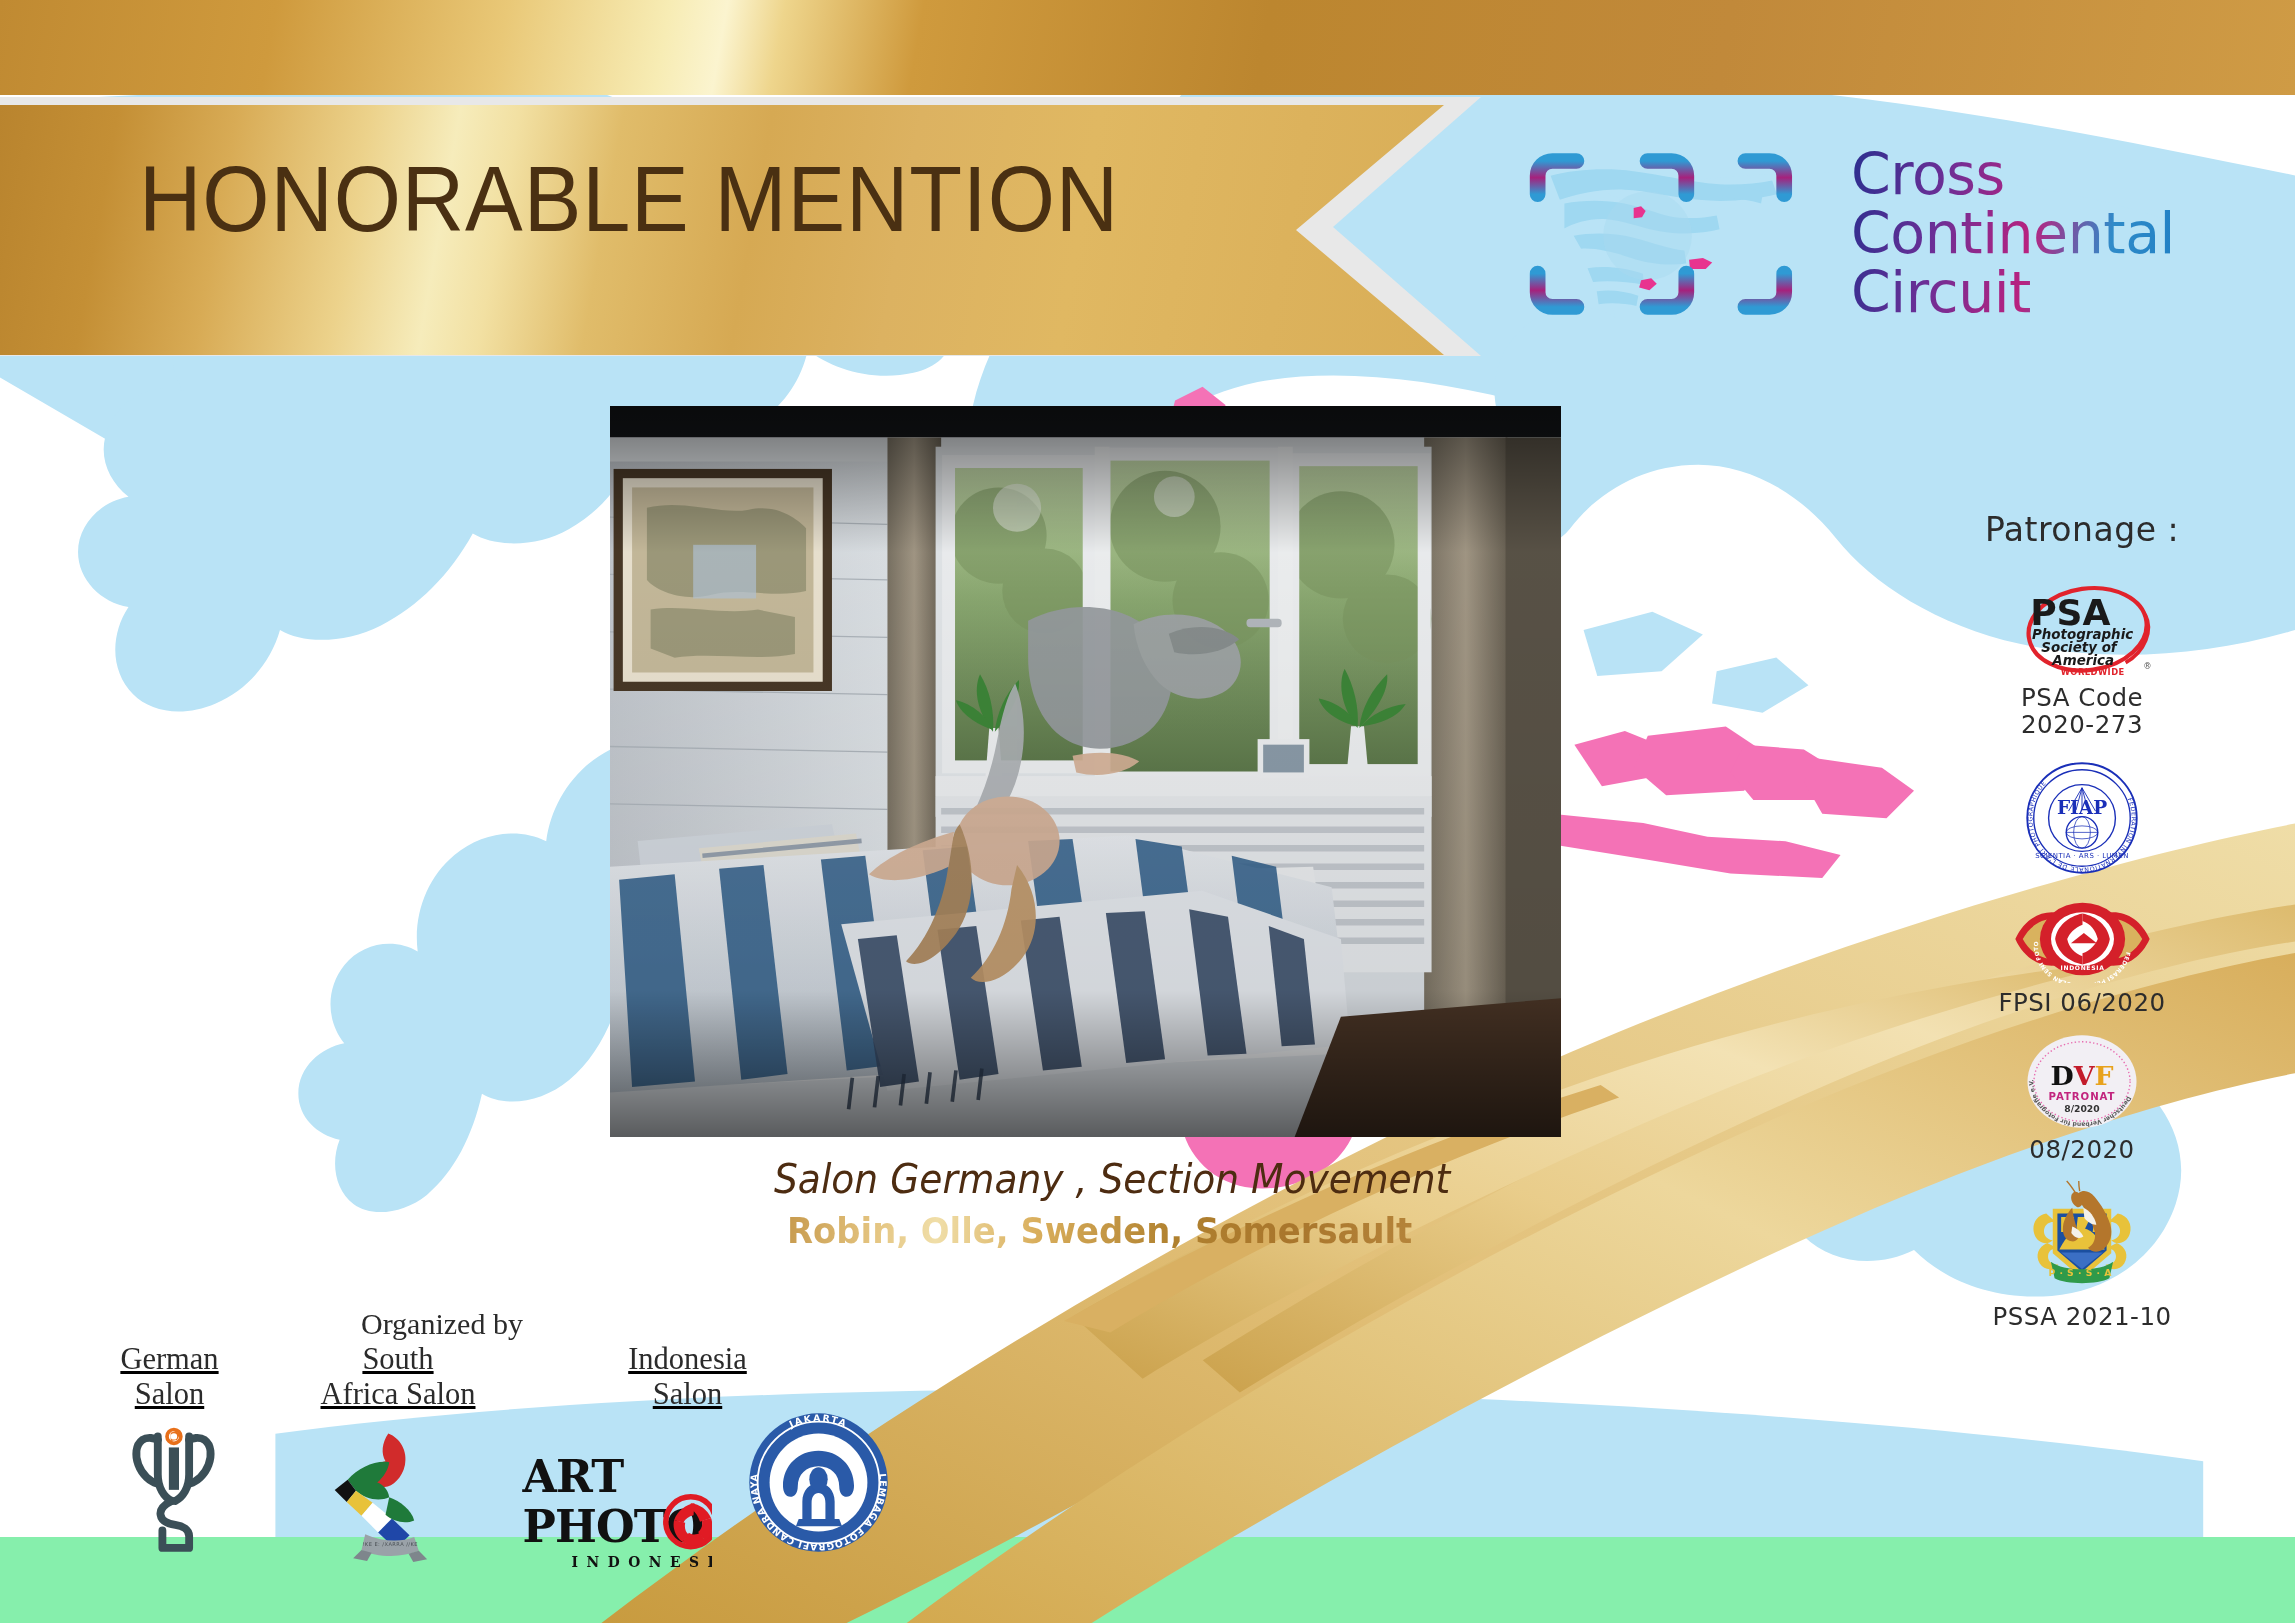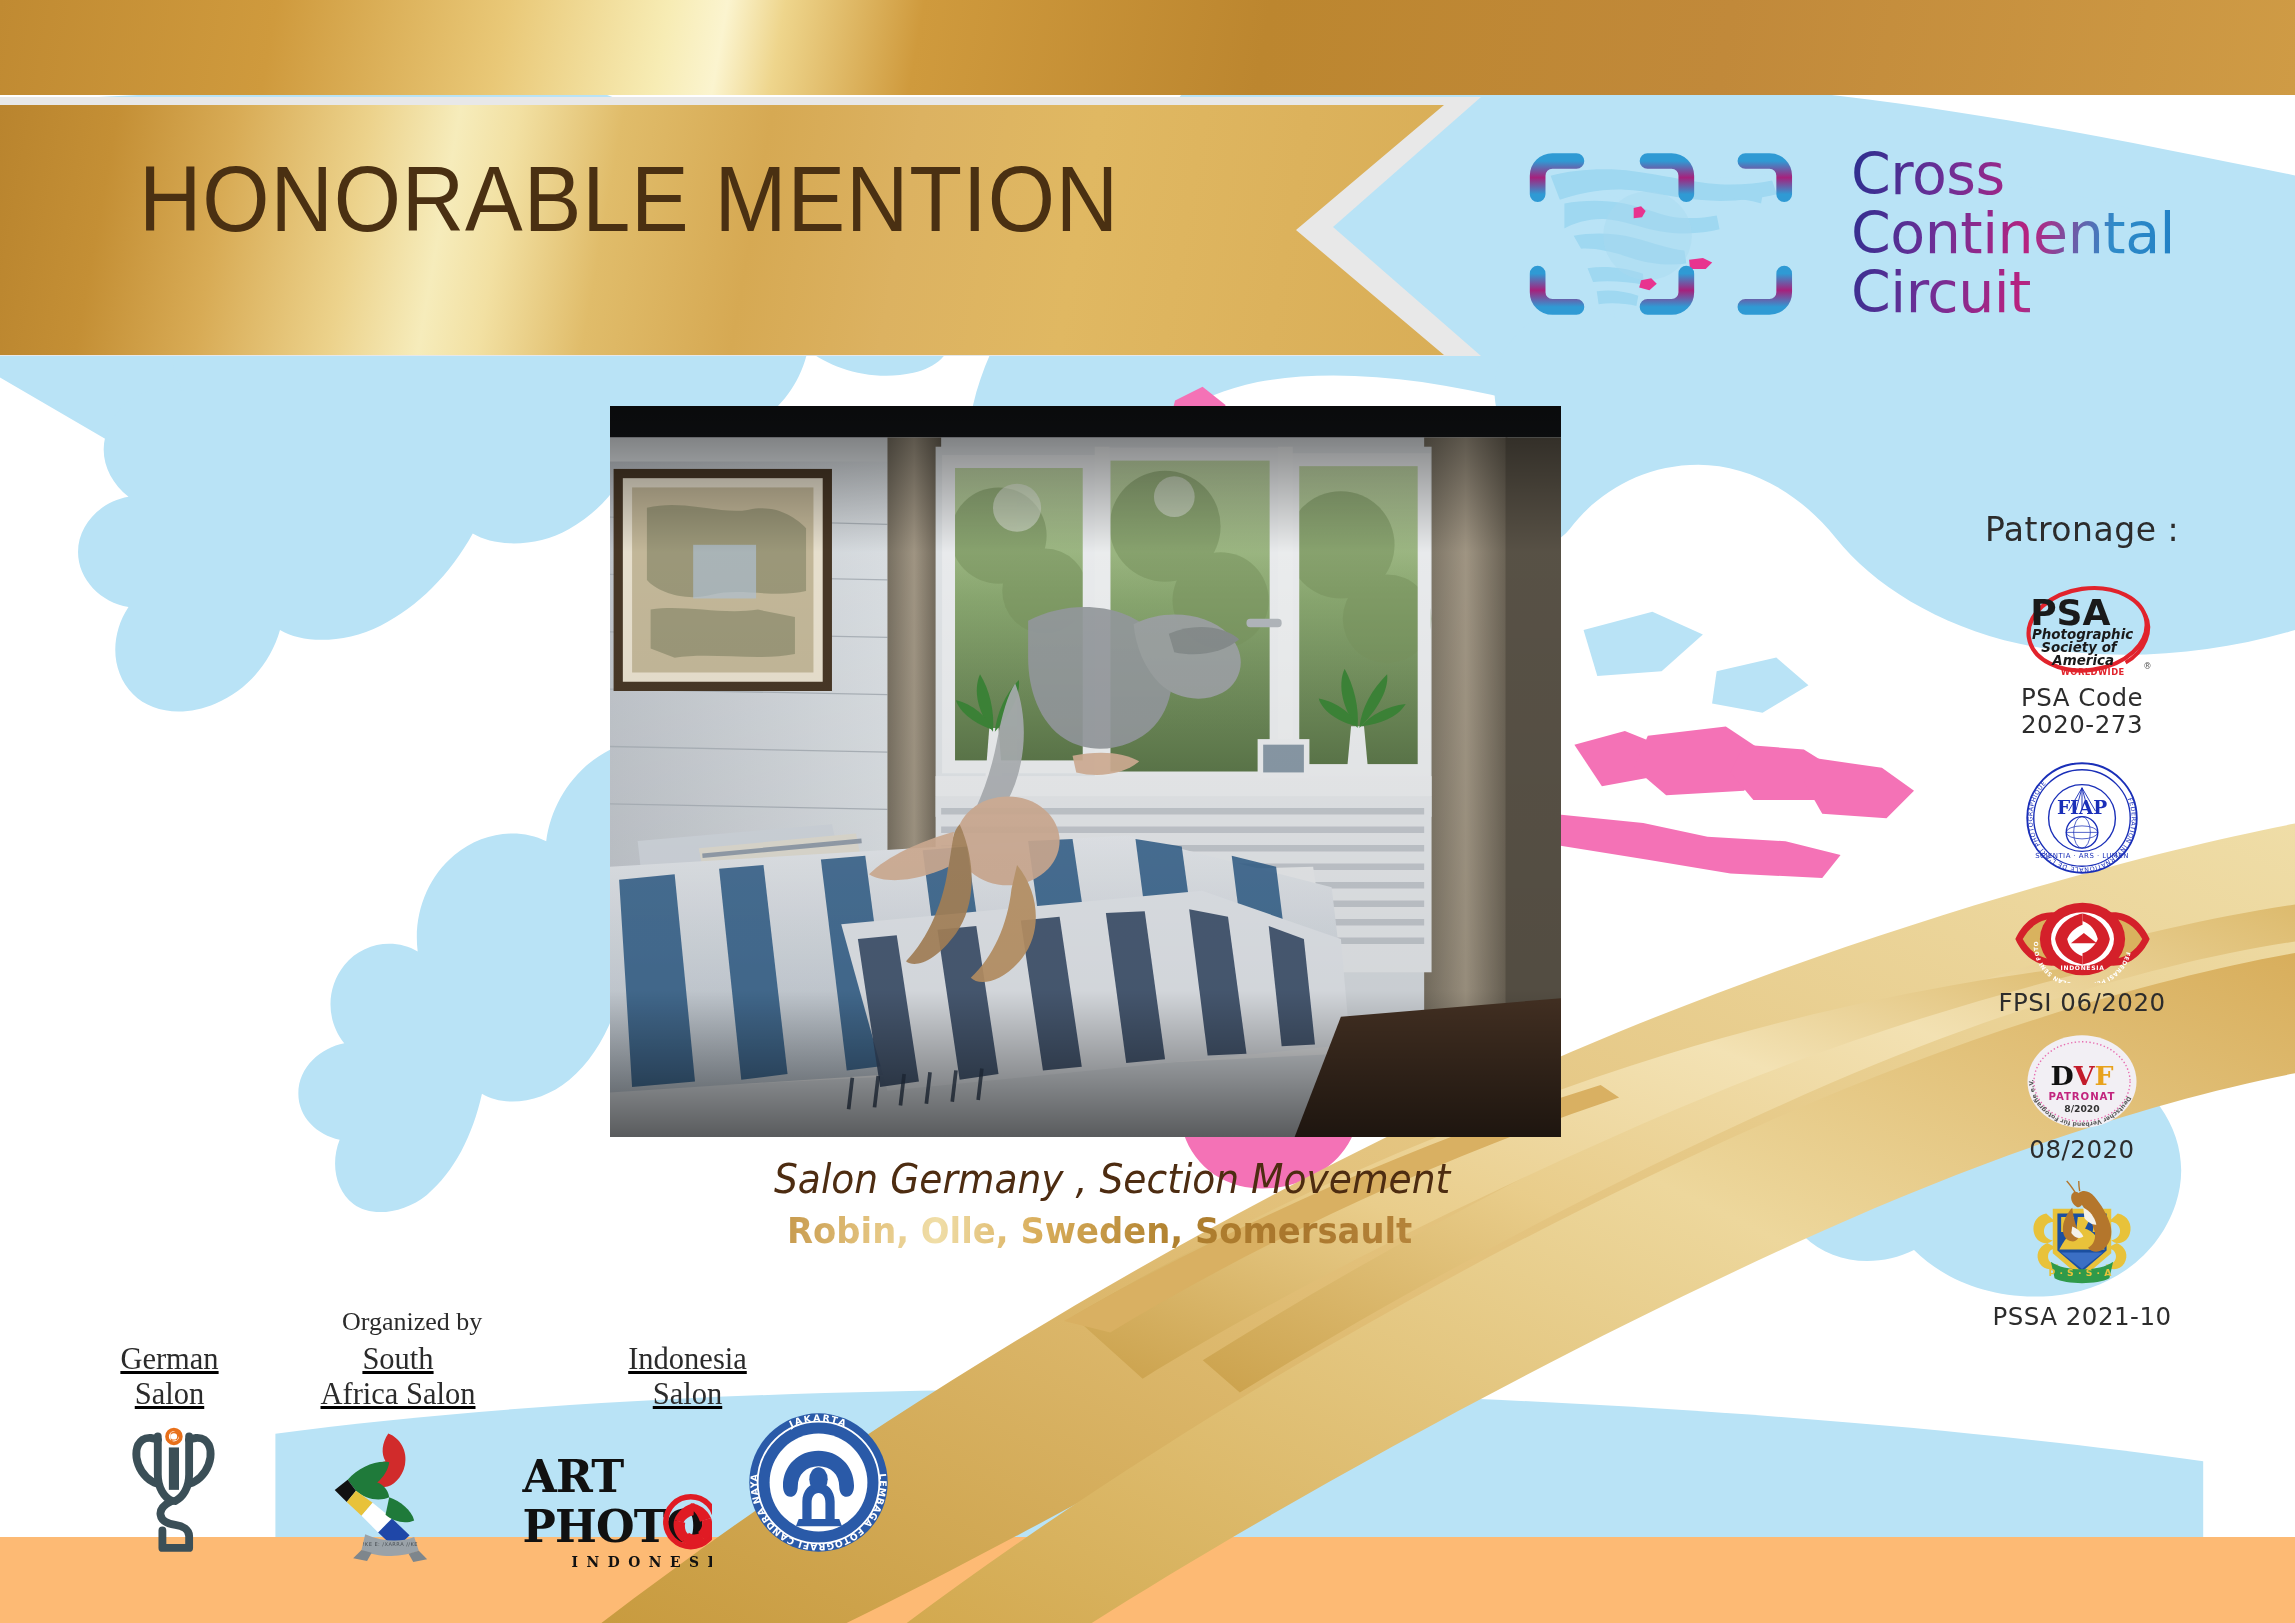--- a/index.html
+++ b/index.html
@@ -1,21 +1,21 @@
 <!DOCTYPE html>
 <html style="font-size:7.4px"><head>
 <meta charset="utf-8">
 <style>
   html,body{margin:0;padding:0;background:#fff;}
   body{font-family:"Liberation Sans",sans-serif;}
 
   #canvas{
     position:relative;
     width:2295px;height:1623px;
-    background:#fdba74;
+    background:#86efac;
     overflow:hidden;
   }
 
   
   .worldmap{
     position:absolute; left:0; top:56px;
     width:2295px; height:1481px;
     z-index:1; pointer-events:none;
   }
 
@@ -106,22 +106,22 @@
   }
   .pat-item{margin-bottom:4.6px;}
   .pat-logo{display:flex;justify-content:center;align-items:center;}
   .pat-caption{
     font-family:"DejaVu Sans",sans-serif;font-size:24.5px;color:#2c2c2c;
     line-height:1.12;margin-top:6.5px;letter-spacing:0.5px;white-space:pre-line;
   }
 
   
   .organized-by{
-    position:absolute;left:342px;top:1307px;z-index:12;
-    font-family:"Liberation Serif",serif;font-size:26px;color:#2b2b2b;
+    position:absolute;left:361px;top:1307px;z-index:12;
+    font-family:"Liberation Serif",serif;font-size:30px;color:#2b2b2b;
   }
   .org-group{position:absolute;z-index:12;text-align:center;text-decoration:underline;}
   .org-label{
     font-family:"Liberation Serif",serif;font-size:30.5px;color:#2b2b2b;
     line-height:1.15;white-space:pre-line;
   }
 
   .org-german{left:93px;top:1342px;width:153px;}
   .org-sa{left:296px;top:1342px;width:204px;}
   .org-indo{left:588px;top:1342px;width:199px;}

